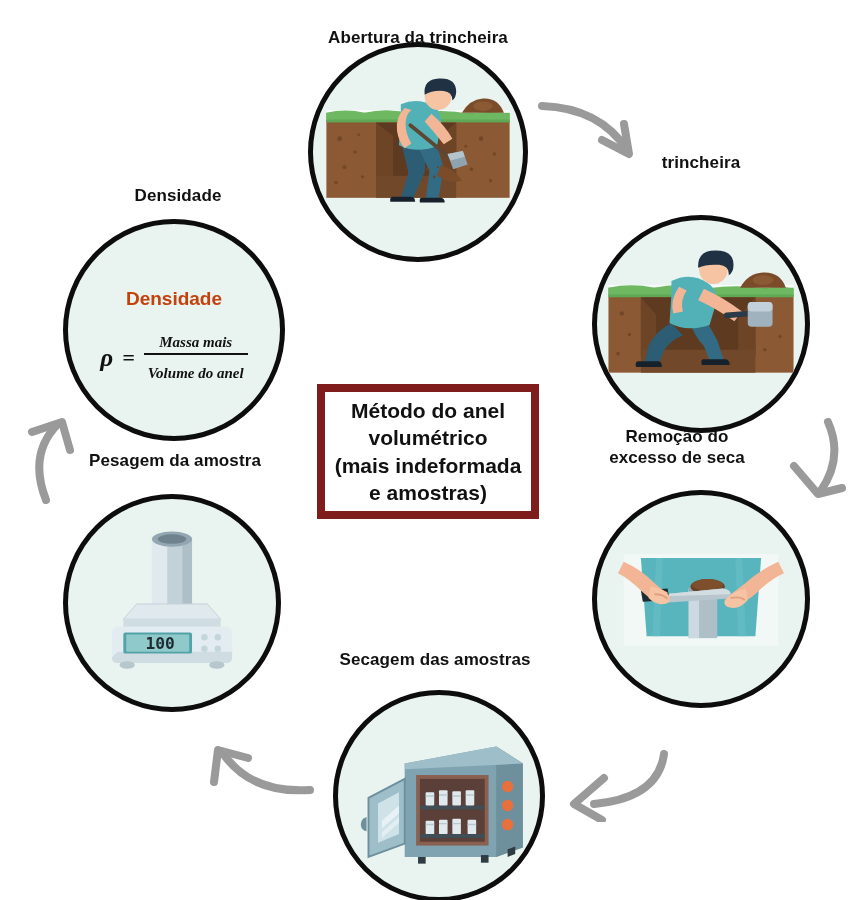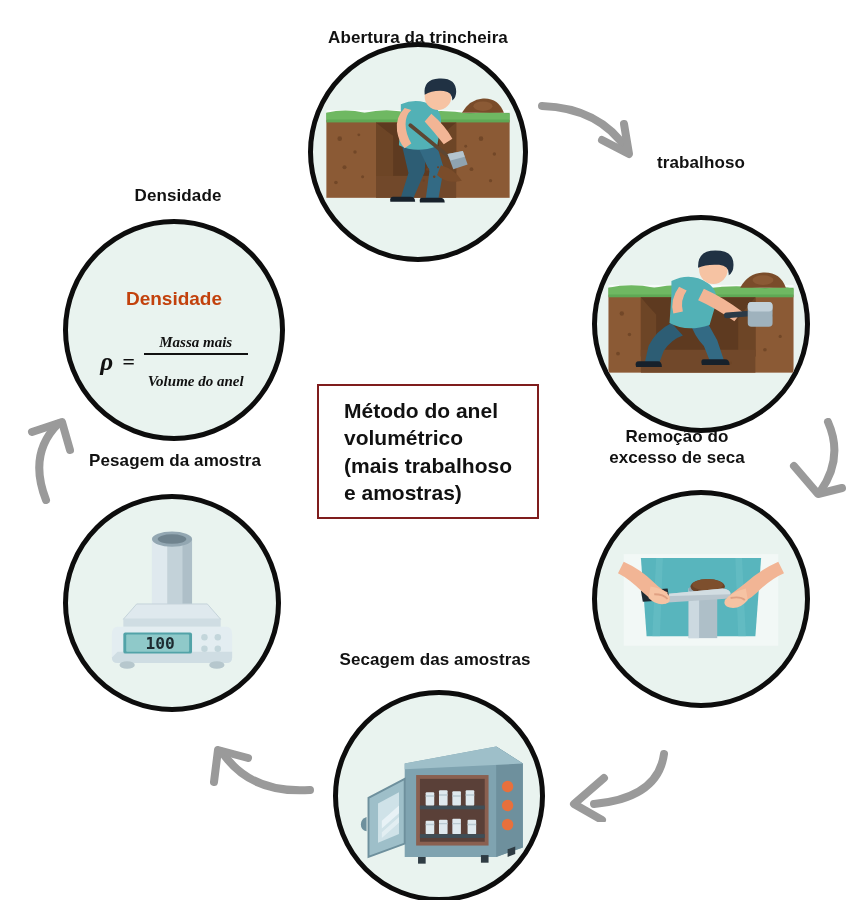--- a/index.html
+++ b/index.html
@@ -11,51 +11,51 @@
   
   .node{position:absolute;border-radius:50%;background:#e9f3ef;
         border:5px solid #0d0d0d;box-sizing:border-box;overflow:hidden;}
   .node .art{position:absolute;left:0;top:0;width:100%;height:100%;}
 
   
   .label{position:absolute;text-align:center;font-weight:bold;
          color:#111;line-height:1.22;font-size:17px;letter-spacing:.1px;}
 
   
-  .centerbox{position:absolute;background:#fff;border:2px solid #7f1d1d;
+  .centerbox{position:absolute;background:#fff;border:8px solid #7f1d1d;
              box-sizing:border-box;display:flex;align-items:center;
-             justify-content:center;}
+             justify-content:center;text-align:center;}
   .centerbox span{font-weight:bold;font-size:21px;line-height:1.3;color:#111;}
 
   
   .res-title{position:absolute;width:100%;text-align:center;top:64px;
              font-weight:bold;font-size:19px;color:#c2410c;}
   .formula{position:absolute;width:100%;top:108px;display:flex;
            align-items:center;justify-content:center;gap:9px;
            font-family:"Liberation Serif","DejaVu Serif",serif;
            font-style:italic;font-weight:bold;color:#111;}
   .rho{font-size:25px;}
   .eq{font-size:22px;}
   .frac{display:inline-block;text-align:center;font-size:15px;line-height:1.35;}
   .frac .num{padding:0 4px 1px;}
-  .frac .den{border-top:2px solid #111;padding:16px 4px 0;}
+  .frac .den{border-top:2px solid #111;padding:8px 4px 0;}
 
   .arrow{position:absolute;}
 </style>
 </head>
 <body>
 
 <div class="stage">
 
   <div class="label" style="left:253px;top:4px;width:330px;margin-top:24px;">
     <span>Abertura da trincheira</span>
   </div>
 
   <div class="label" style="left:590px;top:153px;width:222px;">
-    <div>trabalhoso</div>
+    <div>trincheira</div>
   </div>
 
   <div class="label" style="left:571px;top:427px;width:212px;">
     <div>Remoção do</div>
     <div>excesso de seca</div>
   </div>
 
   <div class="label" style="left:70px;top:451px;width:210px;">
     <span>Pesagem da amostra</span>
   </div>
@@ -291,21 +291,21 @@
         <span class="num" style="display:block">Massa mais</span>
         <span class="den" style="display:block">Volume do anel</span>
       </span>
     </div>
   </div>
 
   <div class="centerbox" style="left:317px;top:384px;width:222px;height:135px;">
     <span>
       <span>Método do anel</span><br>
       <span>volumétrico</span><br>
-      <span>(mais trabalhoso</span><br>
+      <span>(mais indeformada</span><br>
       <span>e amostras)</span>
     </span>
   </div>
 
   <svg class="arrow" style="left:534px;top:88px;" width="130" height="80" viewBox="0 0 130 80">
     <path d="M8 18 q58 2 85 44" stroke="#9a9a9a" stroke-width="8" fill="none" stroke-linecap="round"></path>
     <path d="M68 52 L95 66 L90 36" stroke="#9a9a9a" stroke-width="8" fill="none" stroke-linecap="round" stroke-linejoin="round"></path>
   </svg>
 
   <svg class="arrow" style="left:780px;top:418px;" width="70" height="95" viewBox="0 0 70 95">

